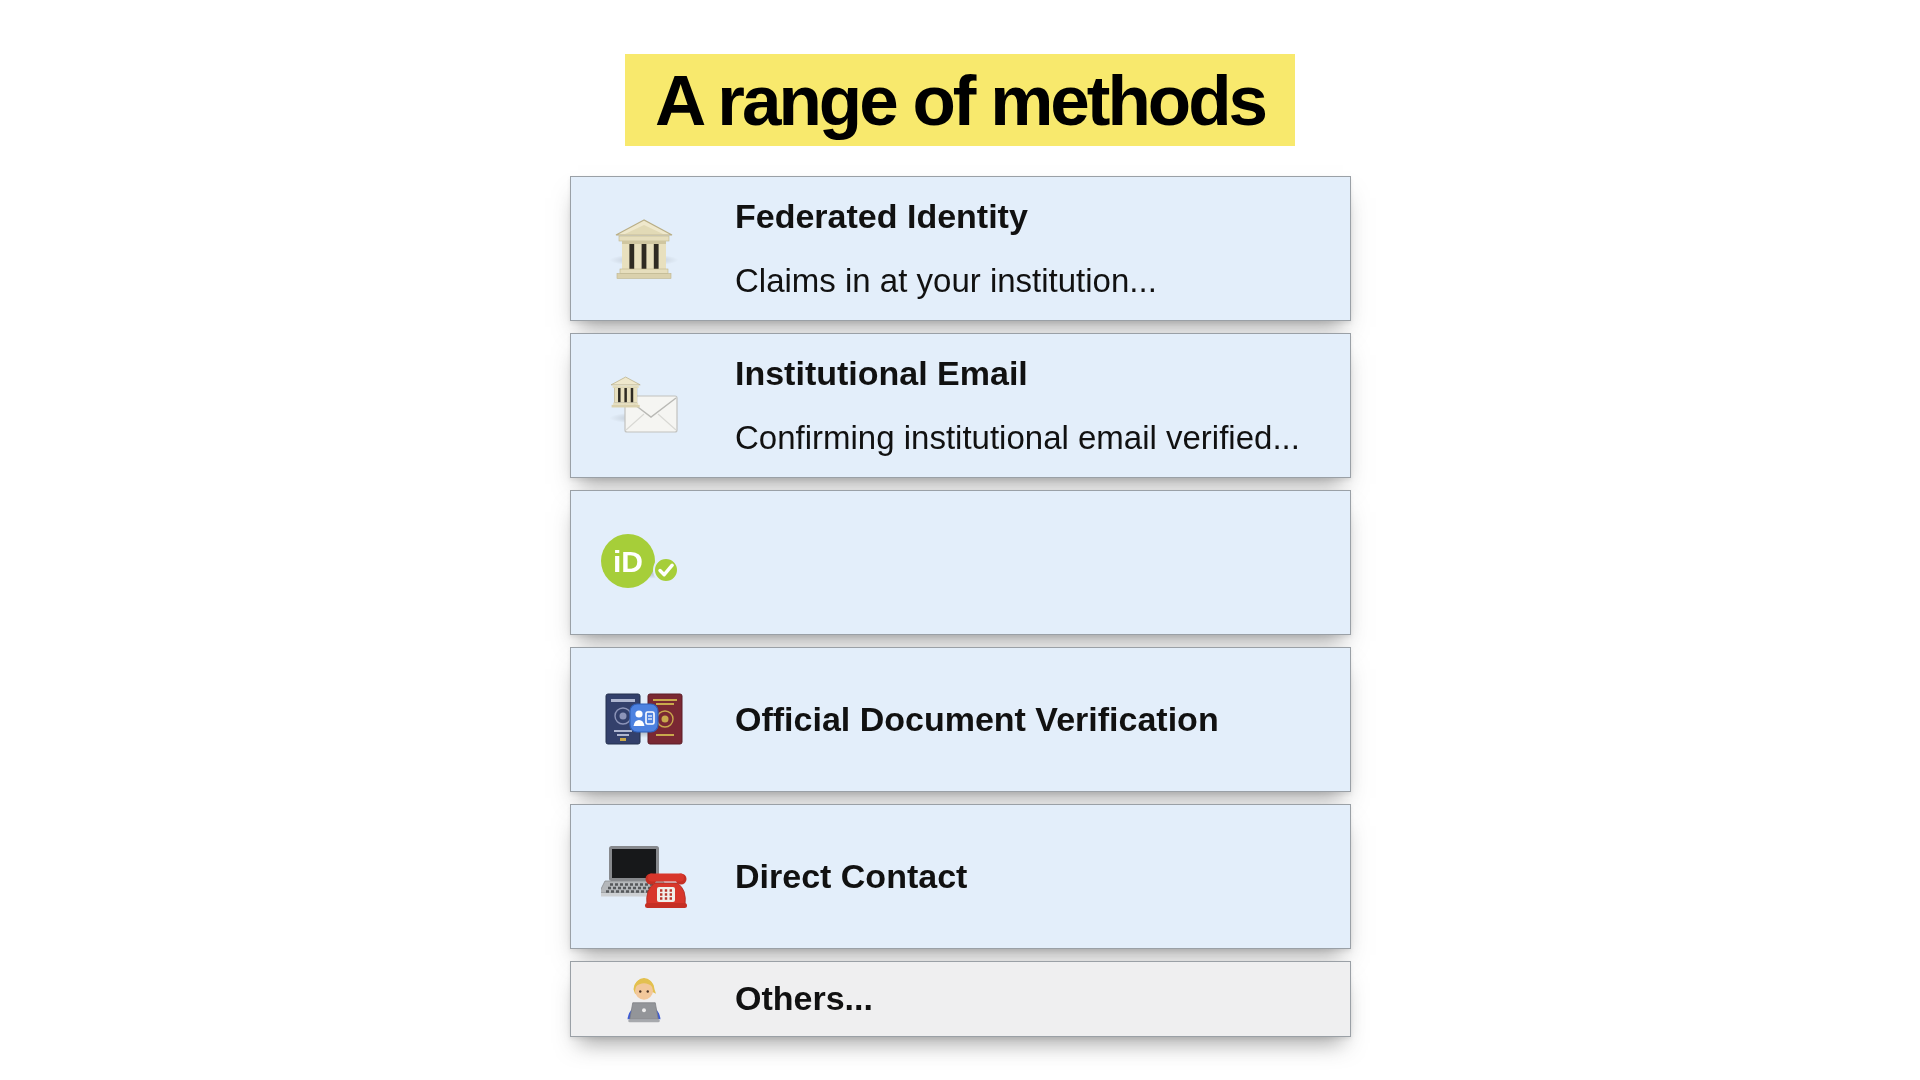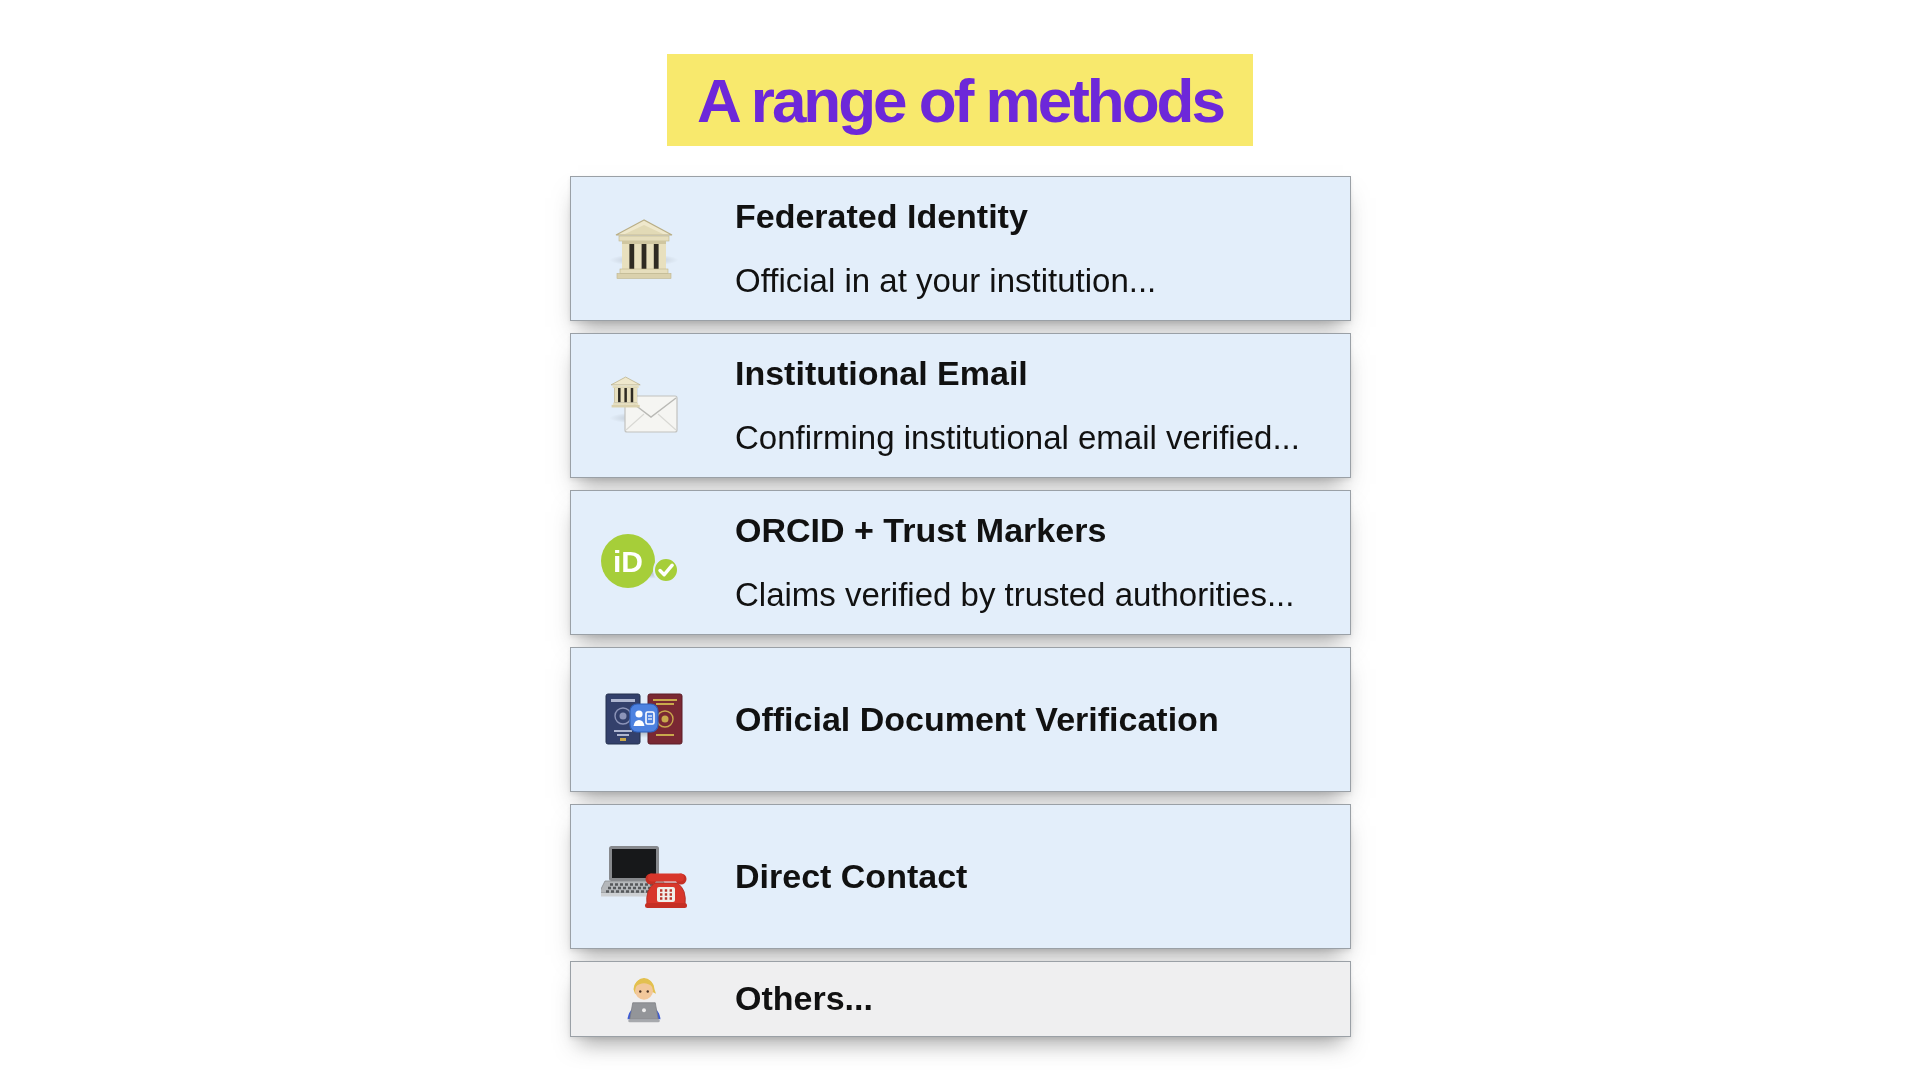--- a/index.html
+++ b/index.html
@@ -9,21 +9,21 @@
     position:relative; width:1920px; height:1080px; background:#ffffff; overflow:hidden;
   }
   .title-row {
     position:absolute; top:54px; left:0; width:100%;
     display:flex; justify-content:center;
   }
   .title-highlight {
     background:var(--highlight-yellow,#F8E96D);
     height:92px; padding:17px 30px;
     display:flex; align-items:center;
-    font-size:62px; font-weight:700; letter-spacing:-3px; color:#6d28d9;
+    font-size:71px; font-weight:700; letter-spacing:-3px; color:#000000;
     white-space:nowrap;
   }
   .cards {
     position:absolute; left:570px; top:176px; width:781px;
     display:flex; flex-direction:column; gap:12px;
   }
   .card {
     height:145px; width:100%;
     background:var(--card-blue,#E3EEFA);
     border:1px solid var(--card-border,#9AA0A6);
@@ -72,21 +72,21 @@
           <rect x="10" y="26" width="7.4" height="25" fill="#E8E0BE"></rect>
           <rect x="22.2" y="26" width="7.4" height="25" fill="#E8E0BE"></rect>
           <rect x="34.4" y="26" width="7.4" height="25" fill="#E8E0BE"></rect>
           <rect x="46.6" y="26" width="7.4" height="25" fill="#E8E0BE"></rect>
           <rect x="8" y="51" width="48" height="4.5" fill="#E6DEBD" stroke="#BFB48C" stroke-width="0.6"></rect>
           <rect x="5" y="55.5" width="54" height="5" fill="#DAD1AD" stroke="#BFB48C" stroke-width="0.6"></rect>
         </svg>
       </div>
       <div class="card-text">
         <div class="card-title">Federated Identity</div>
-        <div class="card-sub">Official in at your institution...</div>
+        <div class="card-sub">Claims in at your institution...</div>
       </div>
     </div>
 
     <div class="card">
       <div class="icon-wrap">
         <svg width="74" height="64" viewBox="0 0 74 64">
           <g>
             <rect x="18" y="22" width="52" height="36" rx="2" fill="#F5F5F2" stroke="#C2C2BE" stroke-width="1.2"></rect>
             <polyline points="19,24 44,43 69,24" fill="none" stroke="#B9B9B5" stroke-width="1.4"></polyline>
             <line x1="19" y1="56" x2="37" y2="40" stroke="#D8D8D4" stroke-width="1.2"></line>
@@ -113,24 +113,20 @@
 
     <div class="card">
       <div class="icon-wrap">
         <svg width="88" height="60" viewBox="0 0 88 60">
           <circle cx="28" cy="28" r="27" fill="#A6CE39"></circle>
           <text class="svg-label" x="28" y="39" font-size="30" font-weight="bold" fill="#ffffff" text-anchor="middle" font-family="Liberation Sans, sans-serif">iD</text>
           <circle cx="66" cy="37" r="12" fill="#A6CE39" stroke="#E3EEFA" stroke-width="2"></circle>
           <path d="M60,37.5 l4.2,4.2 l8,-9.5" stroke="#ffffff" stroke-width="3.4" fill="none" stroke-linecap="round" stroke-linejoin="round"></path>
         </svg>
       </div>
-      <div class="card-text">
-        <div class="card-title">ORCID + Trust Markers</div>
-        <div class="card-sub">Claims verified by trusted authorities...</div>
-      </div>
     </div>
 
     <div class="card">
       <div class="icon-wrap">
         <svg width="86" height="64" viewBox="0 0 86 64">
           <g>
             <rect x="5" y="6" width="34" height="50" rx="2" fill="#33406B" stroke="#24304F" stroke-width="1"></rect>
             <rect x="10" y="11" width="24" height="3" fill="#AEB6D0"></rect>
             <circle cx="22" cy="28" r="8" fill="none" stroke="#8C94B8" stroke-width="1.4"></circle>
             <circle cx="22" cy="28" r="3.5" fill="#8C94B8"></circle>

